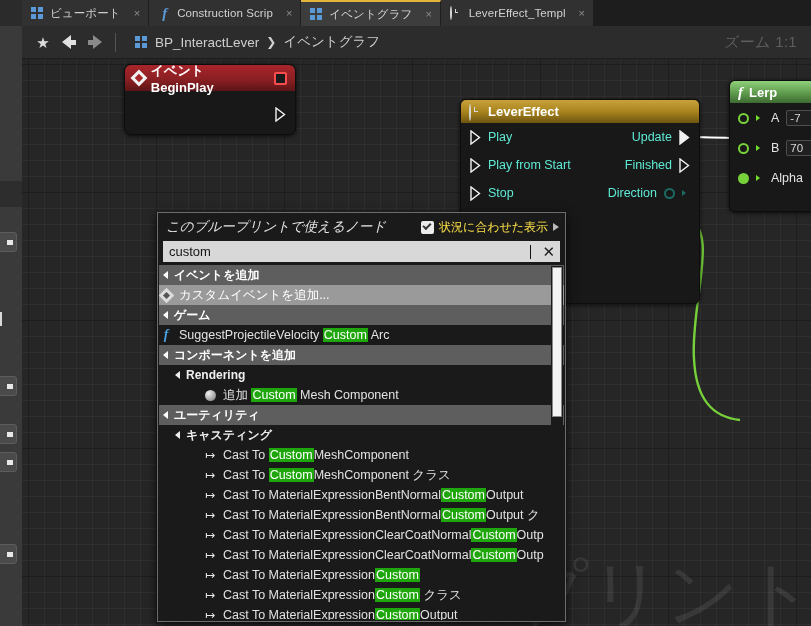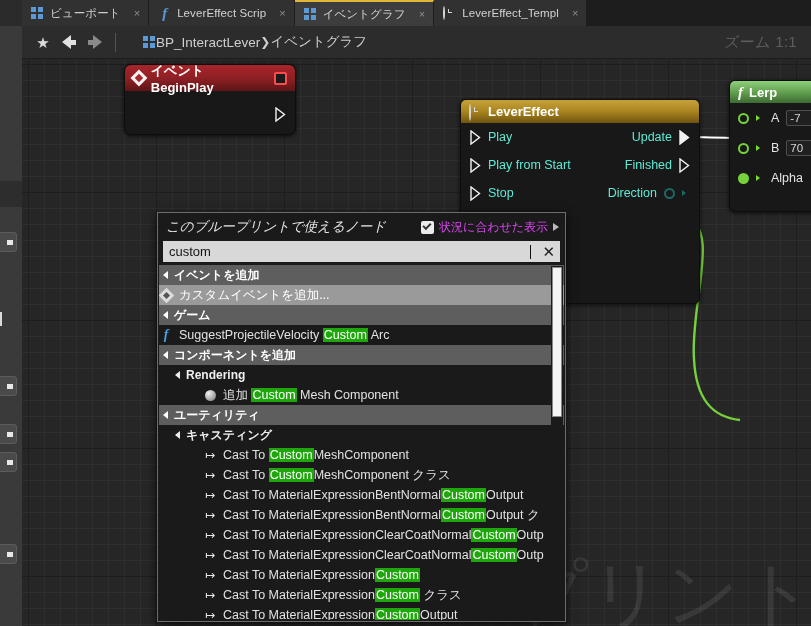--- a/index.html
+++ b/index.html
@@ -115,21 +115,21 @@
   .arrow-l, .arrow-r {
     width:0;height:0;border-top:7px solid transparent;border-bottom:7px solid transparent;
   }
   .arrow-l { border-right:9px solid #e0e0e0; }
   .arrow-r { border-left:9px solid #8a8a8a; }
   .arrow-tail-l, .arrow-tail-r { width:5px;height:5px; }
   .arrow-wrap{display:flex;align-items:center;}
   .arrow-tail-l{background:#e0e0e0;}
   .arrow-tail-r{background:#8a8a8a;}
   .bc {
-    display:flex;align-items:center;margin-left:20px;
+    display:flex;align-items:center;gap:7px;margin-left:12px;
     color:#cfcfcf;font-size:13.5px;
   }
   .bc-sep { color:#cfcfcf; font-size:12px; }
   .zoom-label {
     margin-left:auto; margin-right:14px;
     color:#5e5e5e; font-size:15px; letter-spacing:.3px;
   }
 
   
   .canvas {
@@ -267,21 +267,21 @@
   .ctx-wrap { margin-left:auto; display:flex;align-items:center;gap:5px; }
   .ctx-check {
     width:13px;height:13px;background:#ececec;border-radius:2px;position:relative;
     box-sizing:border-box;
   }
   .ctx-check::after{
     content:""; position:absolute; left:2.6px; top:2.2px;
     width:6px;height:3.2px;border-left:2px solid #333;border-bottom:2px solid #333;
     transform:rotate(-45deg);
   }
-  .ctx-label { color:#d946ef; font-size:12px; }
+  .ctx-label { color:#fde047; font-size:12px; }
   .ctx-arrow {
     width:0;height:0;border-top:4px solid transparent;border-bottom:4px solid transparent;
     border-left:6px solid #b9b9b9;
   }
   .search-row {
     position:relative;
     margin:0 5px;
     height:21px;
     background:#d8d8d8;
     display:flex;align-items:center;
@@ -355,21 +355,21 @@
     <div class="tabbar-pad"></div>
 
     <div class="tab">
       <span class="tab-icon ico-grid"></span>
       <span class="tab-label">ビューポート</span>
       <span class="tab-close">×</span>
     </div>
 
     <div class="tab">
       <span class="tab-icon ico-fx">f</span>
-      <span class="tab-label">LeverEffect Scrip</span>
+      <span class="tab-label">Construction Scrip</span>
       <span class="tab-close">×</span>
     </div>
 
     <div class="tab active">
       <span class="tab-icon ico-grid"></span>
       <span class="tab-label">イベントグラフ</span>
       <span class="tab-close">×</span>
     </div>
 
     <div class="tab">

